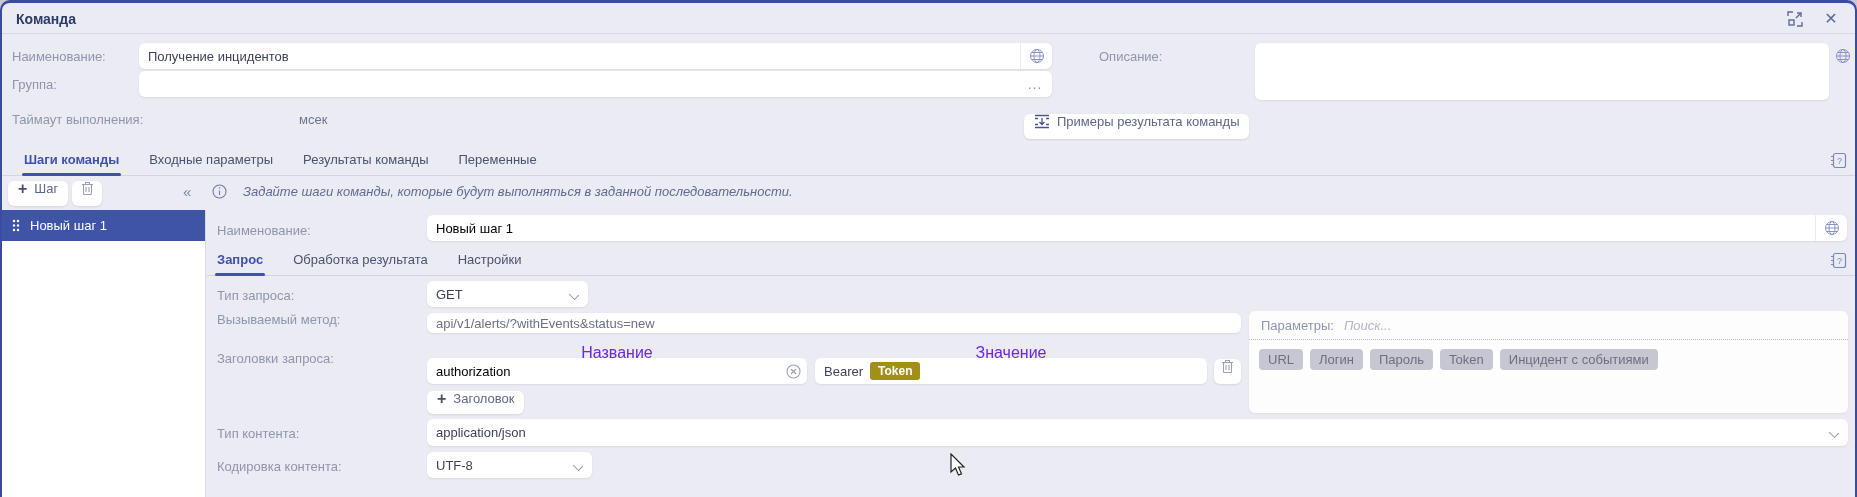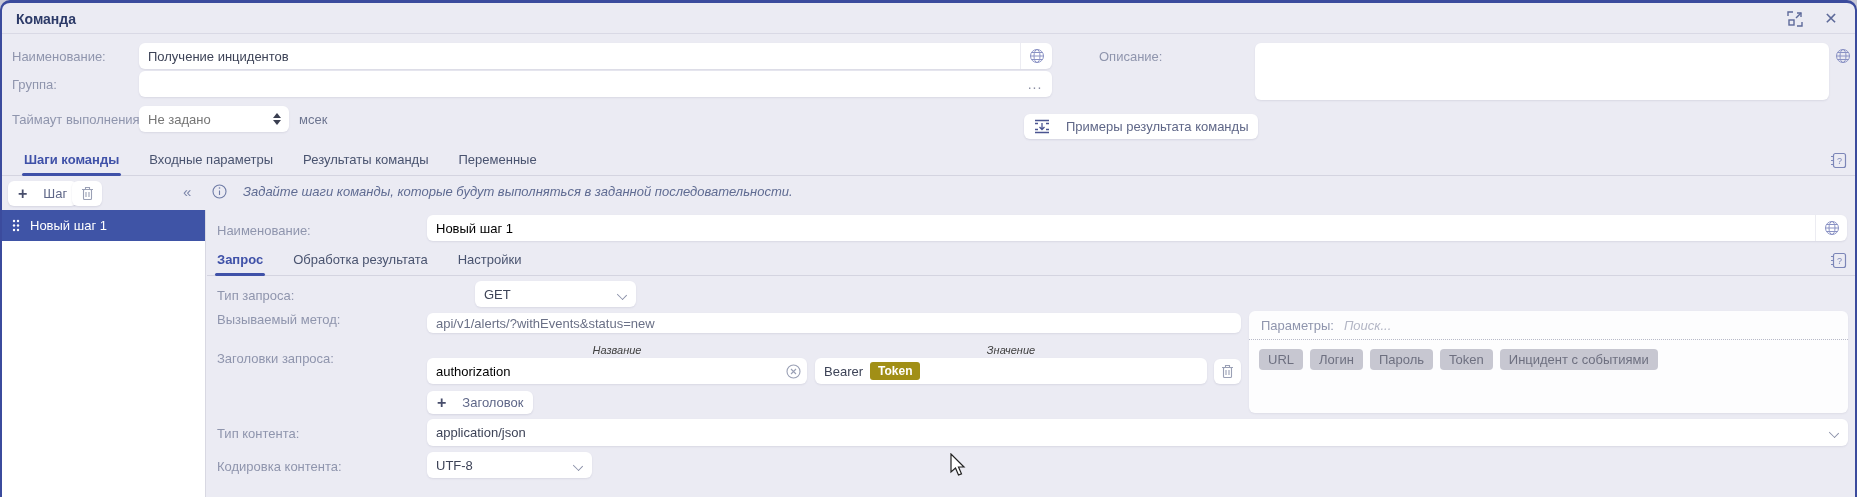--- a/index.html
+++ b/index.html
@@ -28,21 +28,21 @@
     padding:0 9px; outline:none;
   }
   .inp::placeholder{ color:#aeb2c3; font-style:italic; }
   .boxfield{
     background:#fff; border-radius:6px; box-shadow:0 1px 2px rgba(60,60,100,0.10);
     display:flex; align-items:center;
   }
   .btn{
     background:#fff; border:none; border-radius:6px;
     box-shadow:0 1px 2px rgba(60,60,100,0.12);
-    display:inline-flex; align-items:center; gap:16px;
+    display:inline-flex; align-items:flex-start; gap:7px;
     font-family:"Liberation Sans", sans-serif; font-size:13px; color:#5f6788;
     padding:0 10px; cursor:pointer;
   }
   .plus{ color:#474d6b; font-size:16px; font-weight:bold; line-height:1; }
   .chev{ display:inline-block; width:9px; height:9px; position:relative; }
   .chev::before{ content:""; position:absolute; left:0; top:1px; width:7px; height:7px;
     border-right:1.5px solid #8a90a8; border-bottom:1.5px solid #8a90a8; transform:rotate(45deg) scale(1,0.8); }
   
   .fld-name   { left:137px; top:40px;  width:913px; height:26px;gap:40px; }
   .fld-name input{ flex:1; background:transparent; border:none; outline:none; font:inherit; color:#3d4357; padding:0 9px; }
@@ -76,25 +76,25 @@
   .step-item{ height:31px; background:#3f54a6; color:#fff; display:flex; align-items:center; gap:10px; padding:0 10px; cursor:pointer; }
   .step-item .step-label{ font-size:13px; }
   
   .stepform{ position:absolute; left:205px; top:207px; right:0; bottom:0; }
   .sf-name-lbl{ left:10px; top:13px; }
   .sf-name{ left:220px; top:5px; width:1420px; height:26px; }
   .sf-name input{ flex:1; background:transparent; border:none; outline:none; font:inherit; padding:0 9px; }
   .tabs-inner{ top:38px; height:28px; padding-left:8px; }
   .sf-reqtype-lbl{ left:10px; top:78px; }
   .sel{ cursor:pointer; justify-content:space-between; padding:0 9px; }
-  .sf-reqtype{ left:220px; top:71px; width:161px; height:26px;margin-left:48px; }
+  .sf-reqtype{ left:220px; top:71px; width:161px; height:26px; }
   .sf-method-lbl{ left:10px; top:102px; }
   .sf-method{ left:220px; top:103px; width:814px; }
   .sf-headers-lbl{ left:10px; top:141px; }
-  .col-head{ color:#404040; font-size:11px;font-style:italic; }
+  .col-head{ color:#6d28d9; font-size:16px; }
   .col-name-head{ left:220px; top:134px; width:380px; text-align:center; }
   .col-value-head{ left:608px; top:134px; width:392px; text-align:center; }
   .hdr-name{ left:220px; top:148px; width:380px; height:26px; }
   .hdr-name input{ flex:1; background:transparent; border:none; outline:none; font:inherit; padding:0 9px; }
   .clear-btn{ width:28px; display:flex; justify-content:center; cursor:pointer; }
   .hdr-value{ left:608px; top:148px; width:392px; height:26px; padding:0 9px; gap:7px; }
   .token-badge{ background:#a18f16; color:#fff; font-size:12px; font-weight:bold; border-radius:3px; padding:2px 8px; }
   .row-trash{ left:1007px; top:149px; width:27px; height:25px; justify-content:center; padding:0; }
   .addhdr-btn{ left:220px; top:181px; height:23px; }
   .sf-ctype-lbl{ left:10px; top:216px; }
@@ -156,27 +156,20 @@
     </svg>
   </div>
 
   <div class="abs lbl" style="left:10px;top:74px">Группа:</div>
   <div class="abs boxfield fld-group">
     <input style="">
     <div class="ellipsis-btn">...</div>
   </div>
 
   <div class="abs lbl" style="left:10px;top:109px">Таймаут выполнения:</div>
-  <div class="abs boxfield fld-timeout">
-    <input placeholder="Не задано" style="">
-    <div class="spinner">
-      <span class="spin-up"></span>
-      <span class="spin-dn"></span>
-    </div>
-  </div>
   <div class="abs lbl" style="left:297px;top:109px;color:#6d7590">мсек</div>
 
   <button class="abs btn examples-btn">
     <svg width="16" height="15" viewBox="0 0 16 15" fill="none" stroke="#4a5491" stroke-width="1.4">
       <path d="M1 1.5 H15 M1 13.5 H15 M1 4.5 H4 M12 4.5 H15 M1 10.5 H4 M12 10.5 H15"></path>
       <path d="M8 4 V10 M5.5 8 L8 10.5 L10.5 8" stroke-width="1.3"></path>
     </svg>
     <span>Примеры результата команды</span>
   </button>
 

